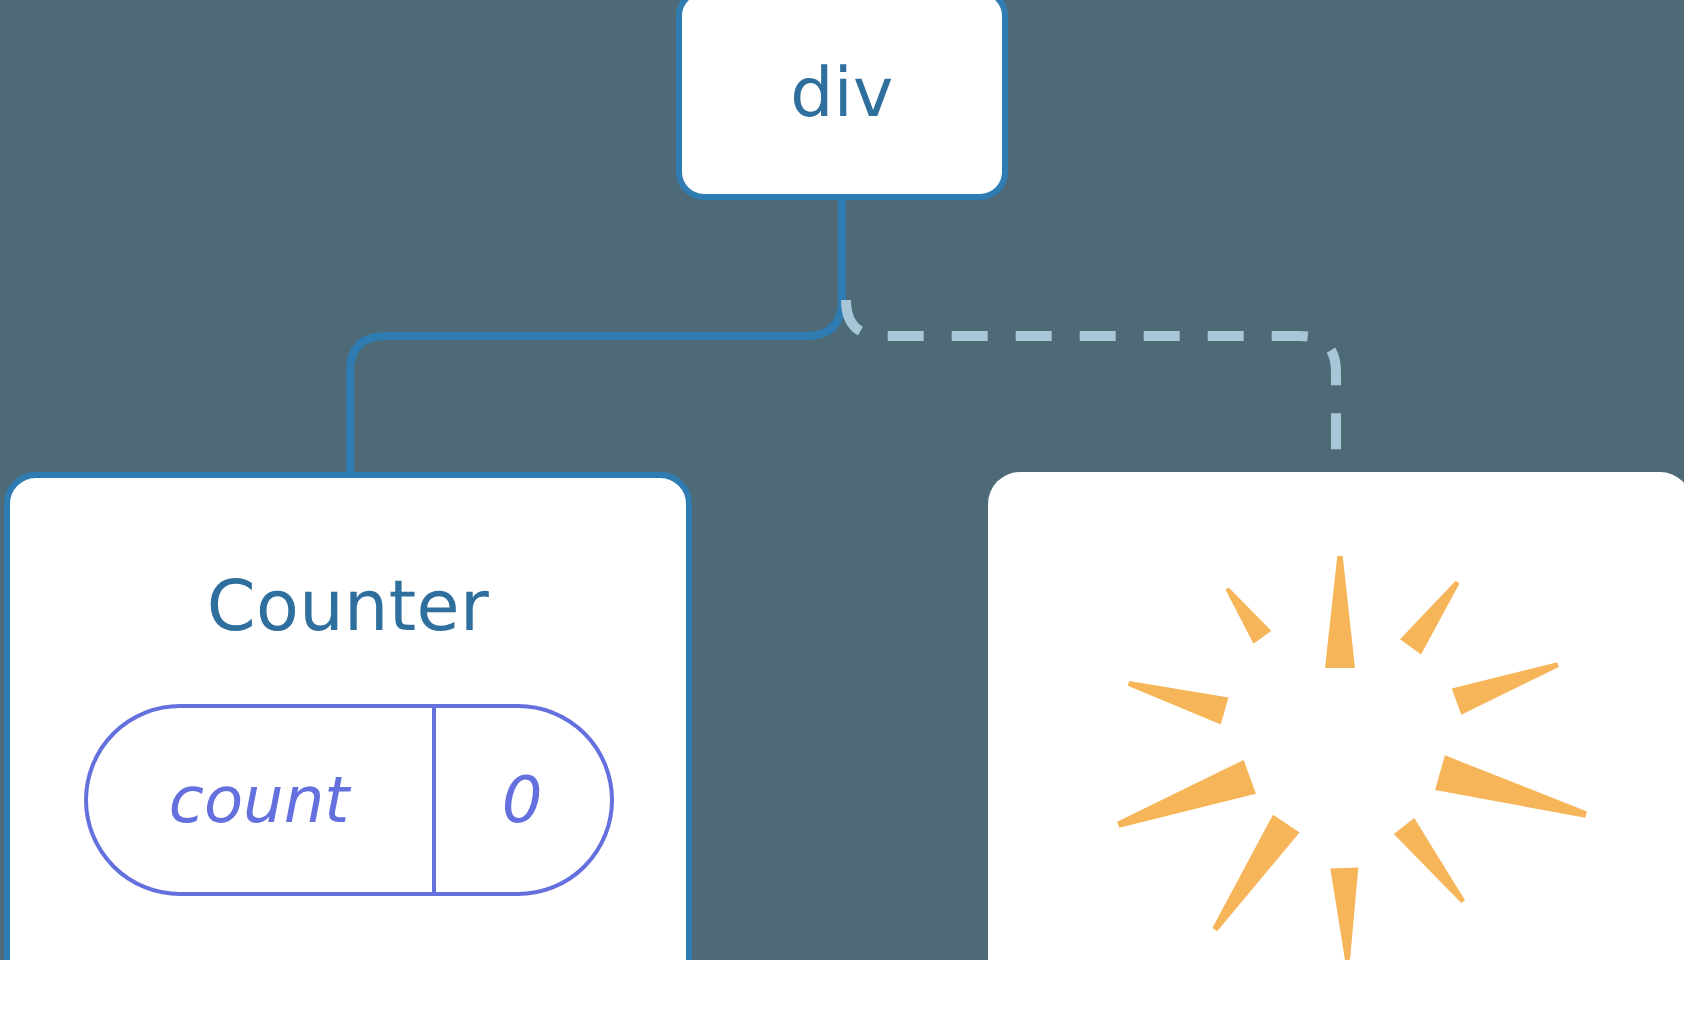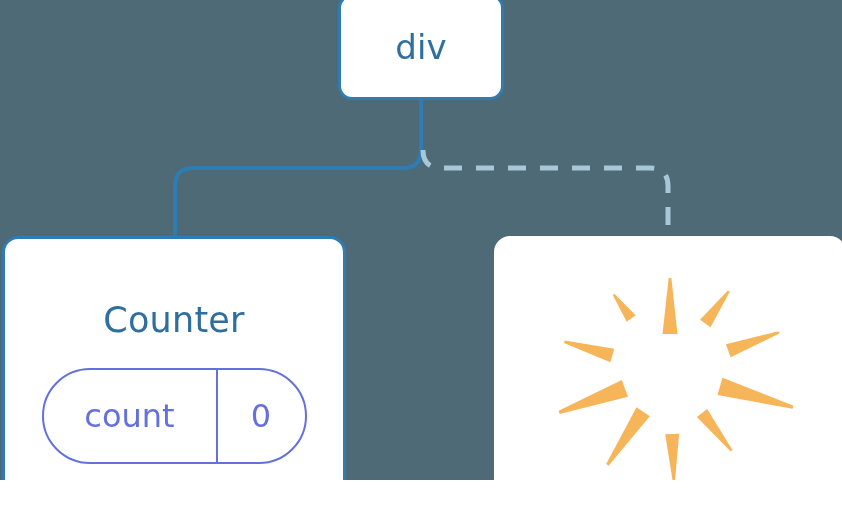--- a/index.html
+++ b/index.html
@@ -54,21 +54,21 @@
     letter-spacing: 0.2px;
   }
   .node-counter {
     left: 2px;
     top: 236px;
     width: 344px;
     height: 268px;
     border: 3px solid #2e7cb2;
     border-radius: 16px;
     justify-content: flex-start;
-    padding-top: 64px;
+    padding-top: 48px;
   }
   .node-counter .node-title {
     font-size: 35px;
     color: #2e6f9e;
     line-height: 1;
     letter-spacing: 0.2px;
   }
   .node-burst {
     left: 494px;
     top: 236px;
@@ -90,20 +90,21 @@
     align-items: stretch;
     background: #ffffff;
   }
   .pill-key, .pill-val {
     display: flex;
     align-items: center;
     justify-content: center;
     color: #6470dd;
     font-size: 32px;
     line-height: 1;
+    font-style: italic;
   }
   .pill-key {
     flex: 0 0 172px;
   }
   .pill-divider {
     width: 2px;
     background: #6470dd;
     flex: 0 0 2px;
   }
   .pill-val {

